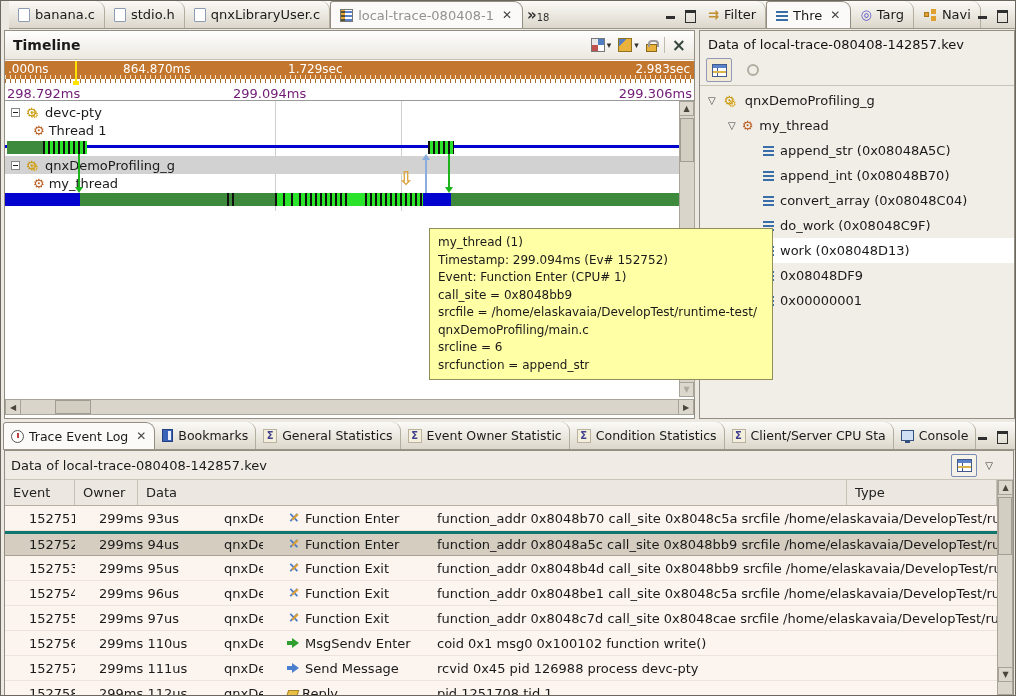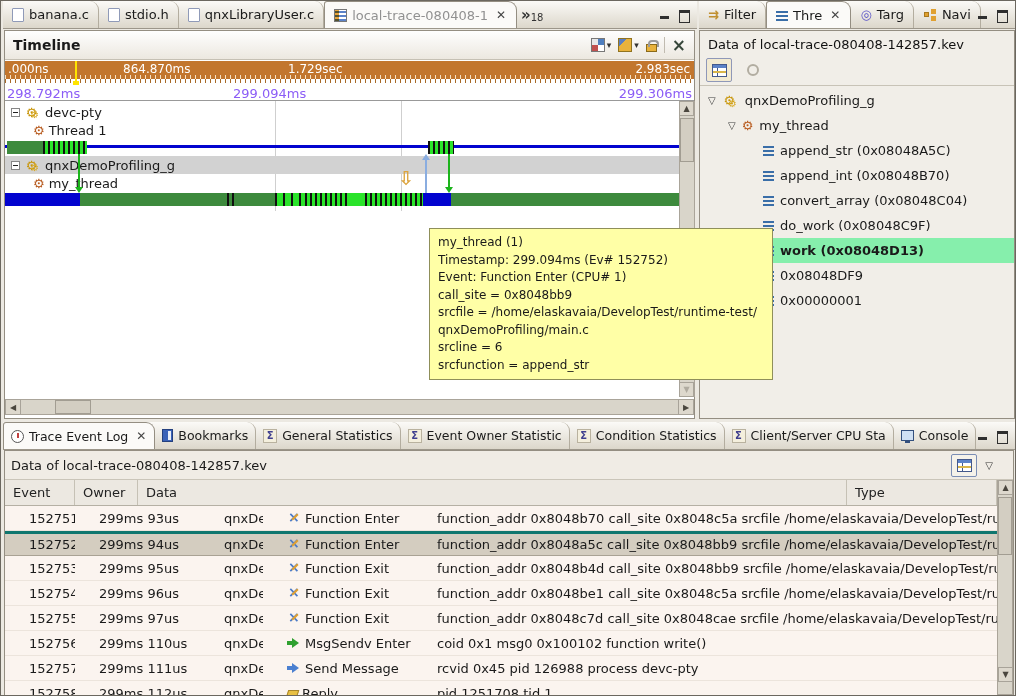--- a/index.html
+++ b/index.html
@@ -86,21 +86,21 @@
                     border:2px solid #9a9a9a;border-bottom:none;border-radius:4px 4px 0 0;}
   .tbi-sep{width:1px;height:16px;background:#c0bbb0;}
   .tbi-close{font-size:17px;font-weight:bold;color:#37473b;line-height:16px;}
 
   #tl-ruler1{position:absolute;left:0;top:30px;right:0;height:18px;background:#c2762e;color:#fff;font-size:12px;}
   #tl-ruler1::after{content:"";position:absolute;left:0;right:0;bottom:0;height:4px;
       background:repeating-linear-gradient(90deg,rgba(255,245,225,.85) 0 1px,transparent 1px 5px);}
   #tl-ticks{position:absolute;left:0;top:48px;right:0;height:6px;background:#fff;
       background-image:repeating-linear-gradient(90deg,#a86a28 0 1px,transparent 1px 5px);
       background-size:100% 4px;background-repeat:no-repeat;}
-  #tl-ruler2{position:absolute;left:0;top:54px;right:0;height:16px;background:#fff;font-size:13px;color:#8b5cf6;
+  #tl-ruler2{position:absolute;left:0;top:54px;right:0;height:16px;background:#fff;font-size:13px;color:#701a75;
              border-bottom:1px solid #999;}
   .rlbl{position:absolute;top:1px;white-space:nowrap;}
   #tl-marker{position:absolute;top:30px;width:2px;height:24px;background:#ffe400;}
   #tl-marker::after{content:"";position:absolute;left:-2px;bottom:0;width:6px;height:4px;background:#ffe400;}
 
   #tl-chart{position:absolute;left:0;top:70px;width:674px;height:296px;background:#fff;overflow:hidden;}
   .gridline{position:absolute;top:0;width:1px;height:110px;background:#cfcfcf;}
   .tl-row{position:absolute;left:0;height:18px;display:flex;align-items:center;gap:4px;white-space:nowrap;}
   .tl-row.sel{background:#d2d2d2;right:0;}
   .expbox{width:9px;height:9px;border:1px solid #868686;background:#fff;position:relative;flex:none;}
@@ -140,21 +140,21 @@
           display:flex;align-items:center;justify-content:center;}
   .icn-grid{width:15px;height:13px;border:1px solid #44598c;background:#fff;
       background-image:linear-gradient(#5b82c8 0 3px,transparent 3px),
         repeating-linear-gradient(0deg,transparent 0 3px,#d9b64a 3px 5px),
         linear-gradient(90deg,transparent 0 4px,#44598c 4px 5px,transparent 5px);}
   .rp-btn.dis{border-color:transparent;background:transparent;}
   .icn-clock-gray{width:12px;height:12px;border:2px solid #b2ada1;border-radius:50%;}
   #rp-sep{position:absolute;left:0;right:0;top:54px;height:1px;background:#c8c3b7;}
   #rp-tree{position:absolute;left:0;top:55px;right:0;bottom:0;overflow:hidden;}
   .rtree-row{position:absolute;left:0;right:0;height:25px;display:flex;align-items:center;gap:6px;white-space:nowrap;}
-  .rtree-row.sel{background:#86efac;font-weight:bold;}
+  .rtree-row.sel{background:#ffffff;}
   .twisty{font-size:10px;color:#3a3a3a;flex:none;}
 
   
   #bottom-tabbar{left:2px;top:421px;width:1012px;}
   #bottom-tabbar .tab{font-size:12.5px;padding:0 7px;}
   #bottom-panel{position:absolute;left:3px;top:449px;width:1010px;height:245px;
                 background:#fbf4ef;border:1px solid #948e82;border-bottom:none;}
   #bp-inforow{position:absolute;left:0;top:0;right:0;height:29px;background:#f0ece5;
               border-bottom:1px solid #cac5b9;display:flex;align-items:center;padding:0 6px;}
   #bp-subtitle{font-size:13px;}
@@ -170,21 +170,21 @@
   .trow.sel{background:#d4cdc0;border-top:3px solid #0f766e;border-bottom:1px solid #a9a294;}
   .tcell{padding-left:24px;white-space:nowrap;overflow:hidden;flex:none;display:flex;align-items:center;gap:4px;}
   .c-event{width:70px;}.c-time{width:125px;}.c-owner{width:63px;}.c-type{width:150px;}
   .c-data{flex:1;min-width:0;}
 </style>
 </head>
 <body>
 
 <div id="app">
 
-  <div class="tabbar" id="editor-tabbar" style="left:2px;top:0;width:694px;">
+  <div class="tabbar" id="editor-tabbar" style="left:8px;top:0;width:694px;">
     <div class="tabs" id="editor-tabs">
         <div class="tab">
           <span class="icn icn-c-file"></span>
           <span class="tab-label">banana.c</span>
         </div>
         <div class="tab">
           <span class="icn icn-c-file"></span>
           <span class="tab-label">stdio.h</span>
         </div>
         <div class="tab">

